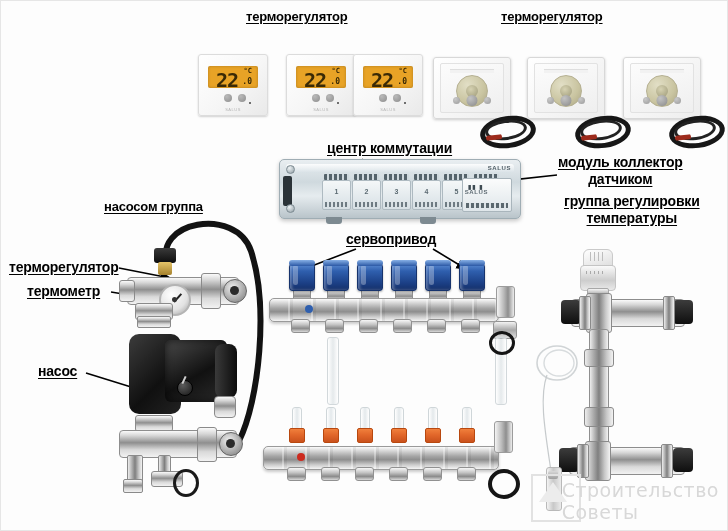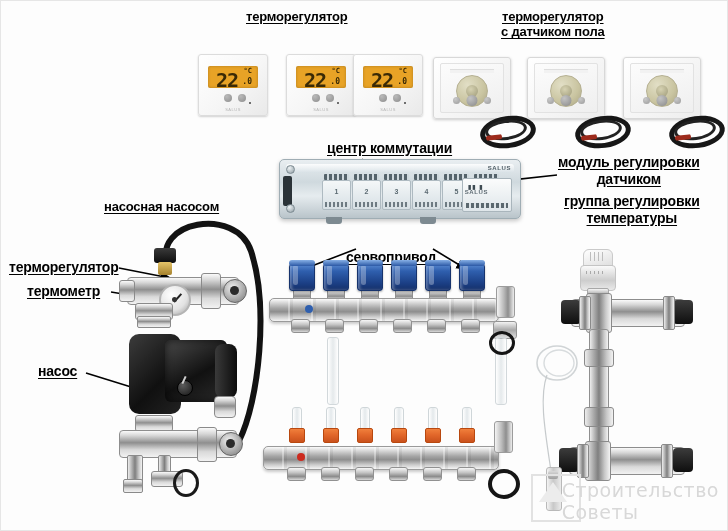--- a/index.html
+++ b/index.html
@@ -226,54 +226,53 @@
 <body>
 
 <div id="canvas">
 
   <div class="lbl l15" style="left:245px;top:8px;">
     <span>терморегулятор</span>
   </div>
 
   <div class="lbl l15" style="left:500px;top:8px;">
     <span>терморегулятор</span><br>
-    <span>с датчиком пола</span>
   </div>
 
   <div class="lbl l14" style="left:326px;top:139px;">
     <span>центр коммутации</span>
   </div>
 
   <div class="lbl l14" style="left:557px;top:153px;">
-    <span>модуль регулировки</span><br>
+    <span>модуль коллектор</span><br>
     <span>датчиком</span>
   </div>
 
   <div class="lbl l14" style="left:563px;top:192px;">
     <span>группа регулировки</span><br>
     <span>температуры</span>
   </div>
 
   <div class="lbl l15" style="left:103px;top:198px;">
-    <span>насосная насосом</span>
+    <span>насосом группа</span>
   </div>
 
   <div class="lbl l14" style="left:8px;top:258px;">
     <span>терморегулятор</span>
   </div>
 
   <div class="lbl l14" style="left:26px;top:282px;">
     <span>термометр</span>
   </div>
 
   <div class="lbl l14" style="left:37px;top:362px;">
     <span>насос</span>
   </div>
 
-  <div class="lbl l14" style="left:345px;top:248px;">
+  <div class="lbl l14" style="left:345px;top:230px;">
     <span>сервопривод</span>
   </div>
 
   <div class="lbl l14" style="left:356px;top:303px;">
     <span>коллектор</span>
   </div>
 
   <div class="lbl l14" style="left:352px;top:453px;">
     <span>коллектор</span>
   </div>

